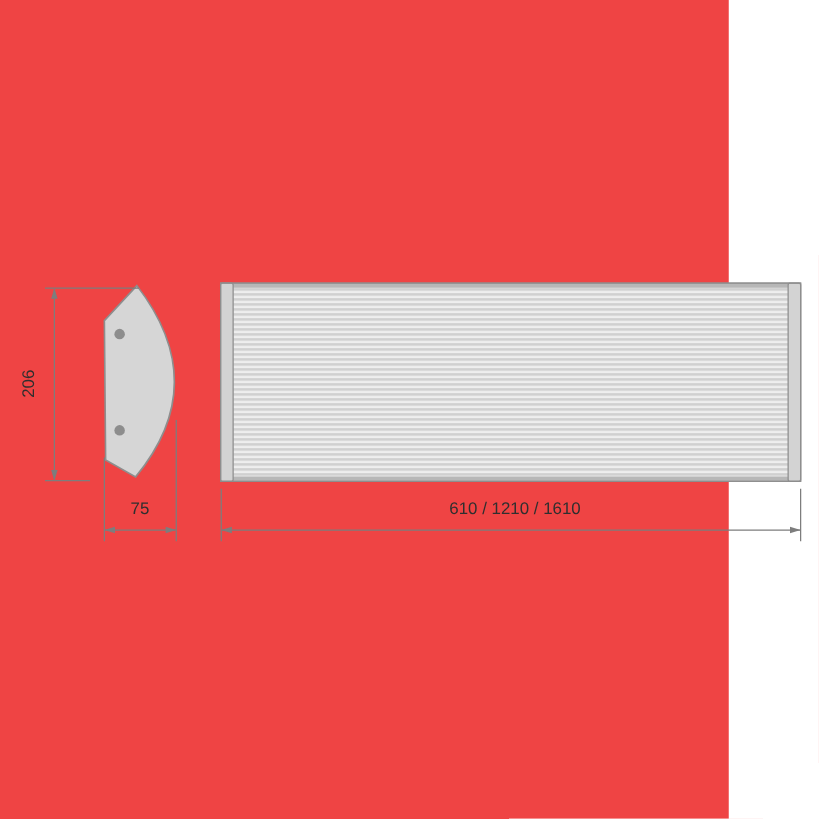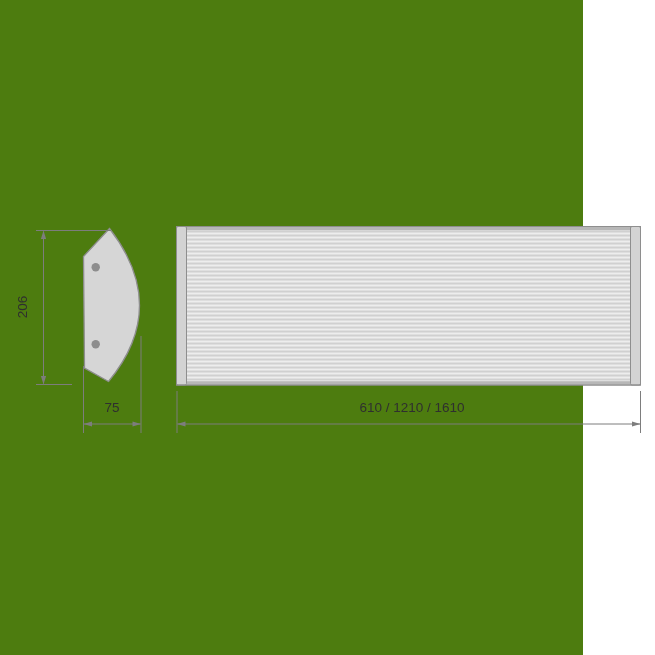--- a/index.html
+++ b/index.html
@@ -8,21 +8,21 @@
     background: #ffffff;
     width: 655px;
     height: 655px;
     overflow: hidden;
     font-family: "Liberation Sans", sans-serif;
   }
   .canvas {
     position: relative;
     width: 583px;
     height: 655px;
-    background: #4d7c0f;
+    background: #ef4444;
   }
   svg text {
     font-family: "Liberation Sans", "DejaVu Sans", sans-serif;
     font-size: 13.5px;
   }
 </style>
 </head>
 <body>
 
 <div class="canvas">

